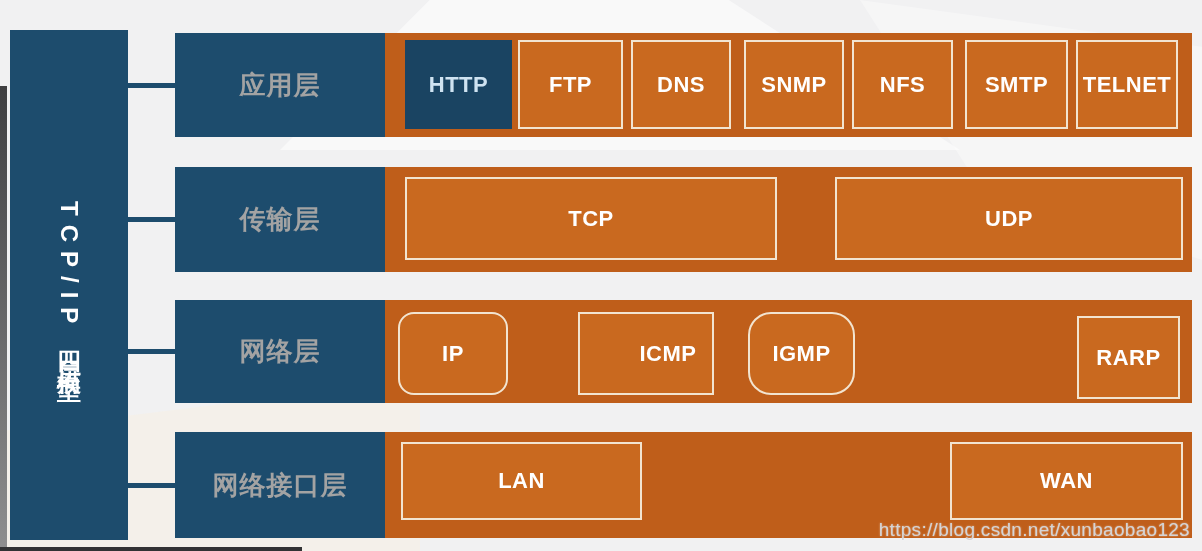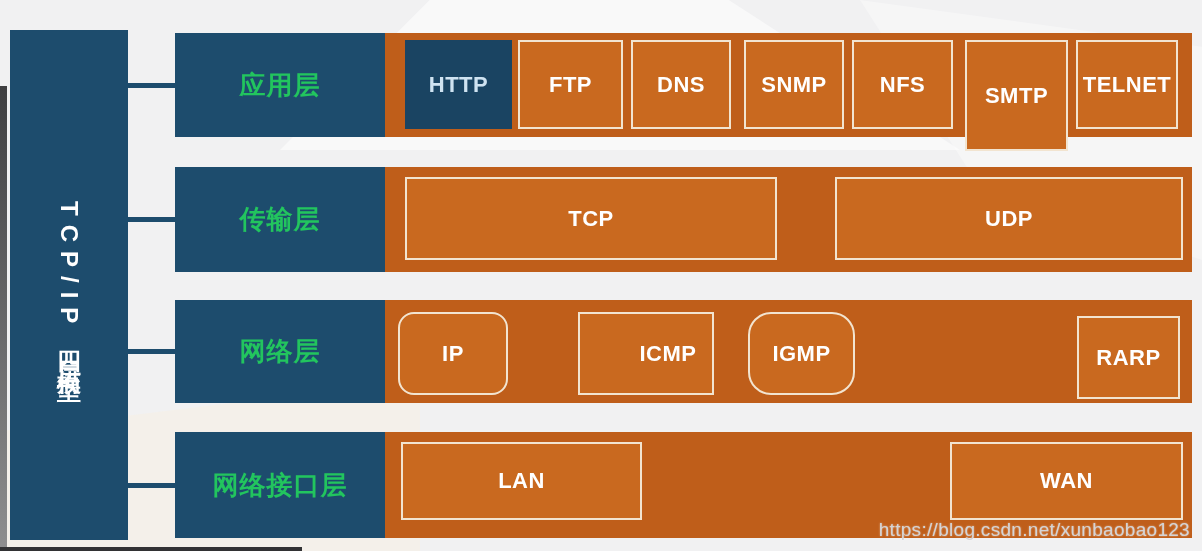--- a/index.html
+++ b/index.html
@@ -32,21 +32,21 @@
   .sidebar-title{
     writing-mode:vertical-rl;color:#ffffff;font-weight:bold;
     font-size:24px;letter-spacing:9px;white-space:nowrap;
   }
   .connector{position:absolute;left:128px;width:47px;height:5px;background:#1d4c6d;}
   .c1{top:83px;}.c2{top:217px;}.c3{top:349px;}.c4{top:483px;}
 
   .layer-label{
     position:absolute;left:175px;width:210px;background:#1d4c6d;
     display:flex;align-items:center;justify-content:center;
-    color:#22c55e;font-weight:bold;font-size:26px;letter-spacing:1px;
+    color:#a3a3a3;font-weight:bold;font-size:26px;letter-spacing:1px;
   }
   .layer-bar{position:absolute;left:385px;width:807px;background:#bf5e1a;}
   .r1{top:33px;height:104px;}
   .r2{top:167px;height:105px;}
   .r3{top:300px;height:103px;}
   .r4{top:432px;height:106px;}
 
   .proto{
     position:absolute;background:#c9691f;border:2px solid #f2e4d0;
     display:flex;align-items:center;justify-content:center;box-sizing:border-box;
@@ -87,21 +87,21 @@
   <div class="layer-bar r1"></div>
   <div class="layer-bar r2"></div>
   <div class="layer-bar r3"></div>
   <div class="layer-bar r4"></div>
 
   <div class="proto highlight" style="left:405px;top:40px;width:107px;height:89px;">HTTP</div>
   <div class="proto" style="left:518px;top:40px;width:105px;height:89px;">FTP</div>
   <div class="proto" style="left:631px;top:40px;width:100px;height:89px;">DNS</div>
   <div class="proto" style="left:744px;top:40px;width:100px;height:89px;">SNMP</div>
   <div class="proto" style="left:852px;top:40px;width:101px;height:89px;">NFS</div>
-  <div class="proto" style="left:965px;top:40px;width:103px;height:111px;">SMTP</div>
+  <div class="proto" style="left:965px;top:40px;width:103px;height:89px;">SMTP</div>
   <div class="proto" style="left:1076px;top:40px;width:102px;height:89px;">TELNET</div>
 
   <div class="proto" style="left:405px;top:177px;width:372px;height:83px;">TCP</div>
   <div class="proto" style="left:835px;top:177px;width:348px;height:83px;">UDP</div>
 
   <div class="proto" style="left:398px;top:312px;width:110px;height:83px;border-radius:16px;">IP</div>
   <div class="proto" style="left:578px;top:312px;width:136px;height:83px;padding-left:44px;">ICMP</div>
   <div class="proto" style="left:748px;top:312px;width:107px;height:83px;border-radius:23px;">IGMP</div>
   <div class="proto" style="left:1077px;top:316px;width:103px;height:83px;">RARP</div>
 

